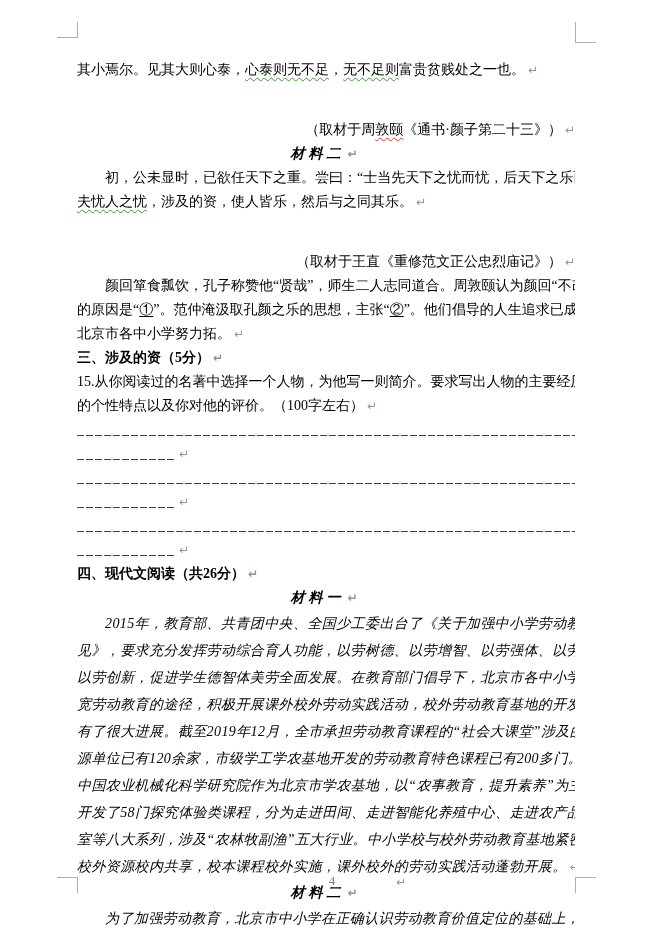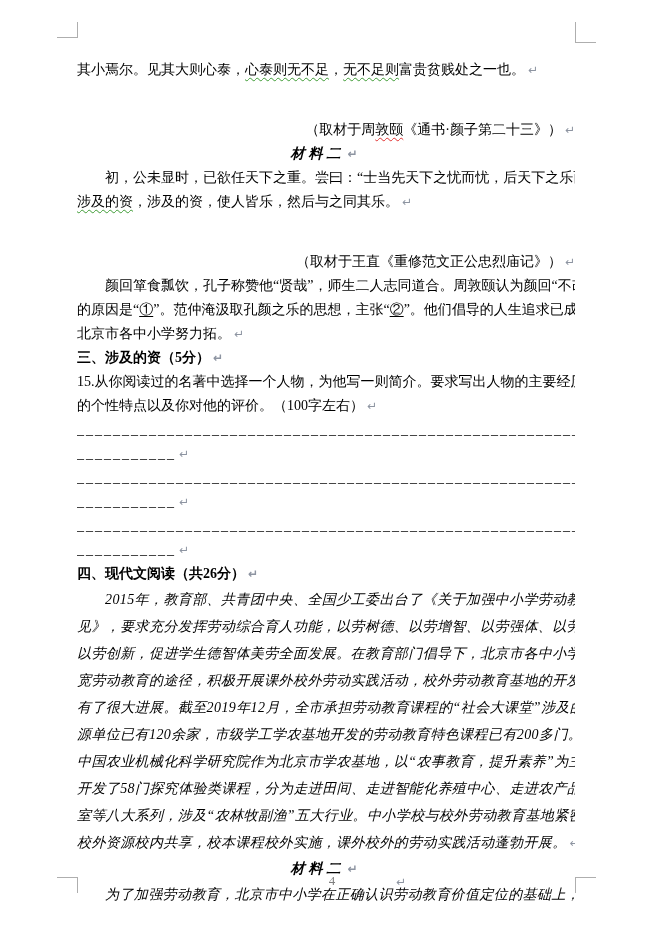--- a/index.html
+++ b/index.html
@@ -66,21 +66,21 @@
 
   <div class="textarea">
 
     <p class="line"><span>其小焉尔。见其大则心泰，</span><span class="wavy-green">心泰则无不足</span><span>，</span><span class="wavy-green">无不足则</span><span>富贵贫贱处之一也。</span><span class="pilcrow">↵</span></p>
 
     <p class="line right"><span>（取材于周</span><span class="wavy-red">敦颐</span><span>《通书·颜子第二十三》）</span><span class="pilcrow">↵</span></p>
 
     <p class="line mat-heading"><span>材料二</span><span class="pilcrow">↵</span></p>
 
     <p class="line indent">初，公未显时，已欲任天下之重。尝曰：“士当先天下之忧而忧，后天下之乐而乐。”</p>
-    <p class="line"><span class="wavy-green">涉及的资</span><span>，涉及的资，使人皆乐，然后与之同其乐。</span><span class="pilcrow">↵</span></p>
+    <p class="line"><span class="wavy-green">夫忧人之忧</span><span>，涉及的资，使人皆乐，然后与之同其乐。</span><span class="pilcrow">↵</span></p>
 
     <p class="line right"><span>（取材于王直《重修范文正公忠烈庙记》）</span><span class="pilcrow">↵</span></p>
 
     <p class="line indent">颜回箪食瓢饮，孔子称赞他“贤哉”，师生二人志同道合。周敦颐认为颜回“不改其乐”</p>
     <p class="line"><span>的原因是“</span><span class="u">①</span><span>”。范仲淹汲取孔颜之乐的思想，主张“</span><span class="u">②</span><span>”。他们倡导的人生追求已成为中华</span></p>
     <p class="line"><span>北京市各中小学努力拓。</span><span class="pilcrow">↵</span></p>
 
     <p class="line bold"><span>三、涉及的资（5分）</span><span class="pilcrow">↵</span></p>
 
     <p class="line">15.从你阅读过的名著中选择一个人物，为他写一则简介。要求写出人物的主要经历、人物</p>
@@ -90,20 +90,21 @@
     <p class="line ansline"><span class="ans-short">___________</span><span class="pilcrow">↵</span></p>
 
     <p class="line ansline">__________________________________________________________</p>
     <p class="line ansline"><span class="ans-short">___________</span><span class="pilcrow">↵</span></p>
 
     <p class="line ansline">__________________________________________________________</p>
     <p class="line ansline"><span class="ans-short">___________</span><span class="pilcrow">↵</span></p>
 
     <p class="line bold"><span>四、现代文阅读（共26分）</span><span class="pilcrow">↵</span></p>
 
+    <p class="line mat-heading"><span>材料一</span><span class="pilcrow">↵</span></p>
 
     <p class="line kaiti indent">2015年，教育部、共青团中央、全国少工委出台了《关于加强中小学劳动教育的意</p>
     <p class="line kaiti">见》，要求充分发挥劳动综合育人功能，以劳树德、以劳增智、以劳强体、以劳育美、</p>
     <p class="line kaiti">以劳创新，促进学生德智体美劳全面发展。在教育部门倡导下，北京市各中小学努力拓</p>
     <p class="line kaiti">宽劳动教育的途径，积极开展课外校外劳动实践活动，校外劳动教育基地的开发与建设</p>
     <p class="line kaiti">有了很大进展。截至2019年12月，全市承担劳动教育课程的“社会大课堂”涉及的资</p>
     <p class="line kaiti">源单位已有120余家，市级学工学农基地开发的劳动教育特色课程已有200多门。例如，</p>
     <p class="line kaiti">中国农业机械化科学研究院作为北京市学农基地，以“农事教育，提升素养”为主线，</p>
     <p class="line kaiti">开发了58门探究体验类课程，分为走进田间、走进智能化养殖中心、走进农产品实验</p>
     <p class="line kaiti">室等八大系列，涉及“农林牧副渔”五大行业。中小学校与校外劳动教育基地紧密合作，</p>

